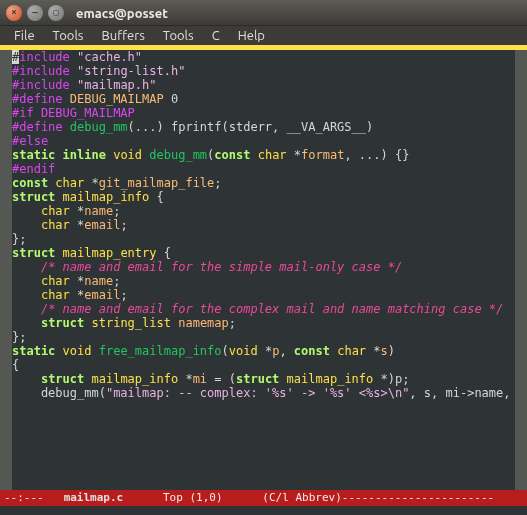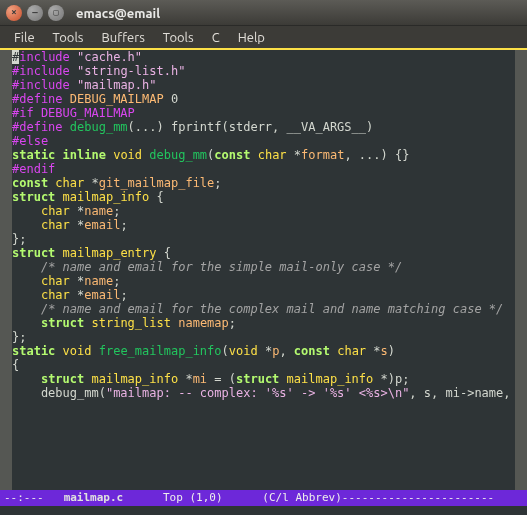--- a/index.html
+++ b/index.html
@@ -43,27 +43,26 @@
   .window-title {
     color: #e8e8e6;
     font-weight: bold;
     font-family: "Ubuntu", sans-serif;
     font-size: 13px;
   }
   .menubar {
     height: 24px;
     background: #3c3b37;
     display: flex;
-    align-items: center;
     padding: 0 6px;
     gap: 2px;
     font-family: "Ubuntu", sans-serif;
     font-size: 13px;
     color: #e0ddd7;
-    border-bottom: 2px solid #fde047;
+    border-bottom: 5px solid #fde047;
   }
   .menu-item {
     padding: 2px 8px;
     cursor: pointer;
   }
   .editor-wrap {
     display: flex;
     height: 440px;
     background: #2e3436;
   }
@@ -85,28 +84,28 @@
     white-space: pre;
     overflow: hidden;
     color: #d3d7cf;
   }
   .kw   { color: #b4fa70; font-weight: bold; margin-top: 20px; }   
   .pp   { color: #d946ef; }                       
   .str  { color: #e9b2e3; }                       
   .type { color: #fde047; font-weight: normal; }   
   .fn   { color: #22c55e; }                       
   .var  { color: #fdba74; }                       
-  .cm   { color: #a3a3a3; font-style: italic; text-align: center; }  
+  .cm   { color: #ec4899; font-style: italic; text-align: center; }  
   .cursor {
     background: #d3d7cf;
     color: #2e3436;
   }
   .modeline {
     height: 16px;
-    background: #6d28d9;
+    background: #b91c1c;
     color: #eeeeec;
     font-size: 11px;
     line-height: 16px;
     padding: 0 4px;
     white-space: pre;
     overflow: hidden;
   }
   .modeline .buf { color: #e0e0e0; font-weight: bold; }
   .minibuffer {
     height: 14px;
@@ -121,21 +120,21 @@
 </style>
 </head>
 <body>
 
 <div class="titlebar">
   <div class="window-controls">
     <div class="window-btn btn-close">×</div>
     <div class="window-btn btn-min">–</div>
     <div class="window-btn btn-max">▢</div>
   </div>
-  <div class="window-title">emacs@email</div>
+  <div class="window-title">emacs@posset</div>
 </div>
 
 <div class="menubar" id="menubar">
     <div class="menu-item">File</div>
     <div class="menu-item">Tools</div>
     <div class="menu-item">Buffers</div>
     <div class="menu-item">Tools</div>
     <div class="menu-item">C</div>
     <div class="menu-item">Help</div>
   </div>

